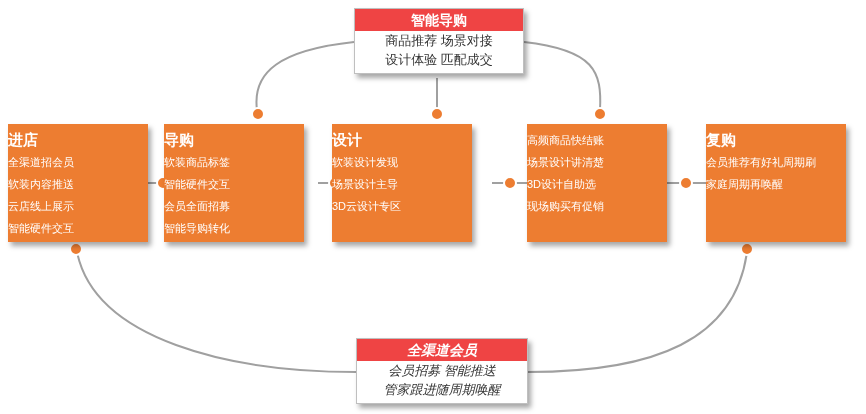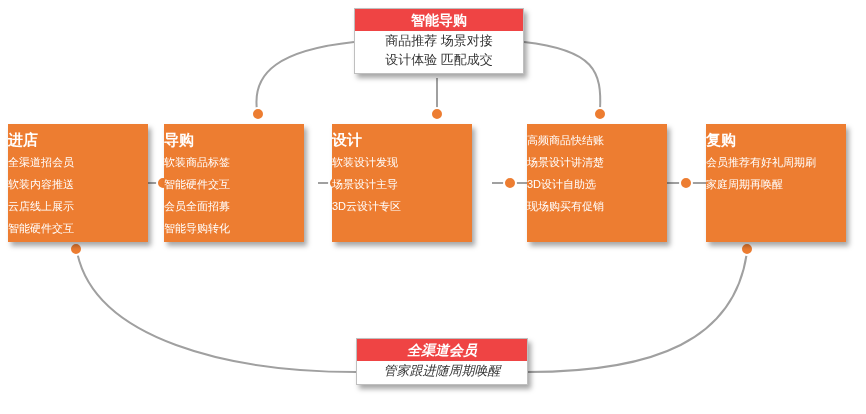--- a/index.html
+++ b/index.html
@@ -132,16 +132,17 @@
   </div>
 
   <div class="stage" style="left:706px">
     <div class="stage-title">复购</div>
     <div class="stage-line">会员推荐有好礼周期刷</div>
     <div class="stage-line">家庭周期再唤醒</div>
   </div>
 
   <div class="callout callout-bottom">
     <div class="callout-header">全渠道会员</div>
+    <div class="callout-line">会员招募 智能推送</div>
     <div class="callout-line">管家跟进随周期唤醒</div>
   </div>
 
 </div>
 
 </body></html>

